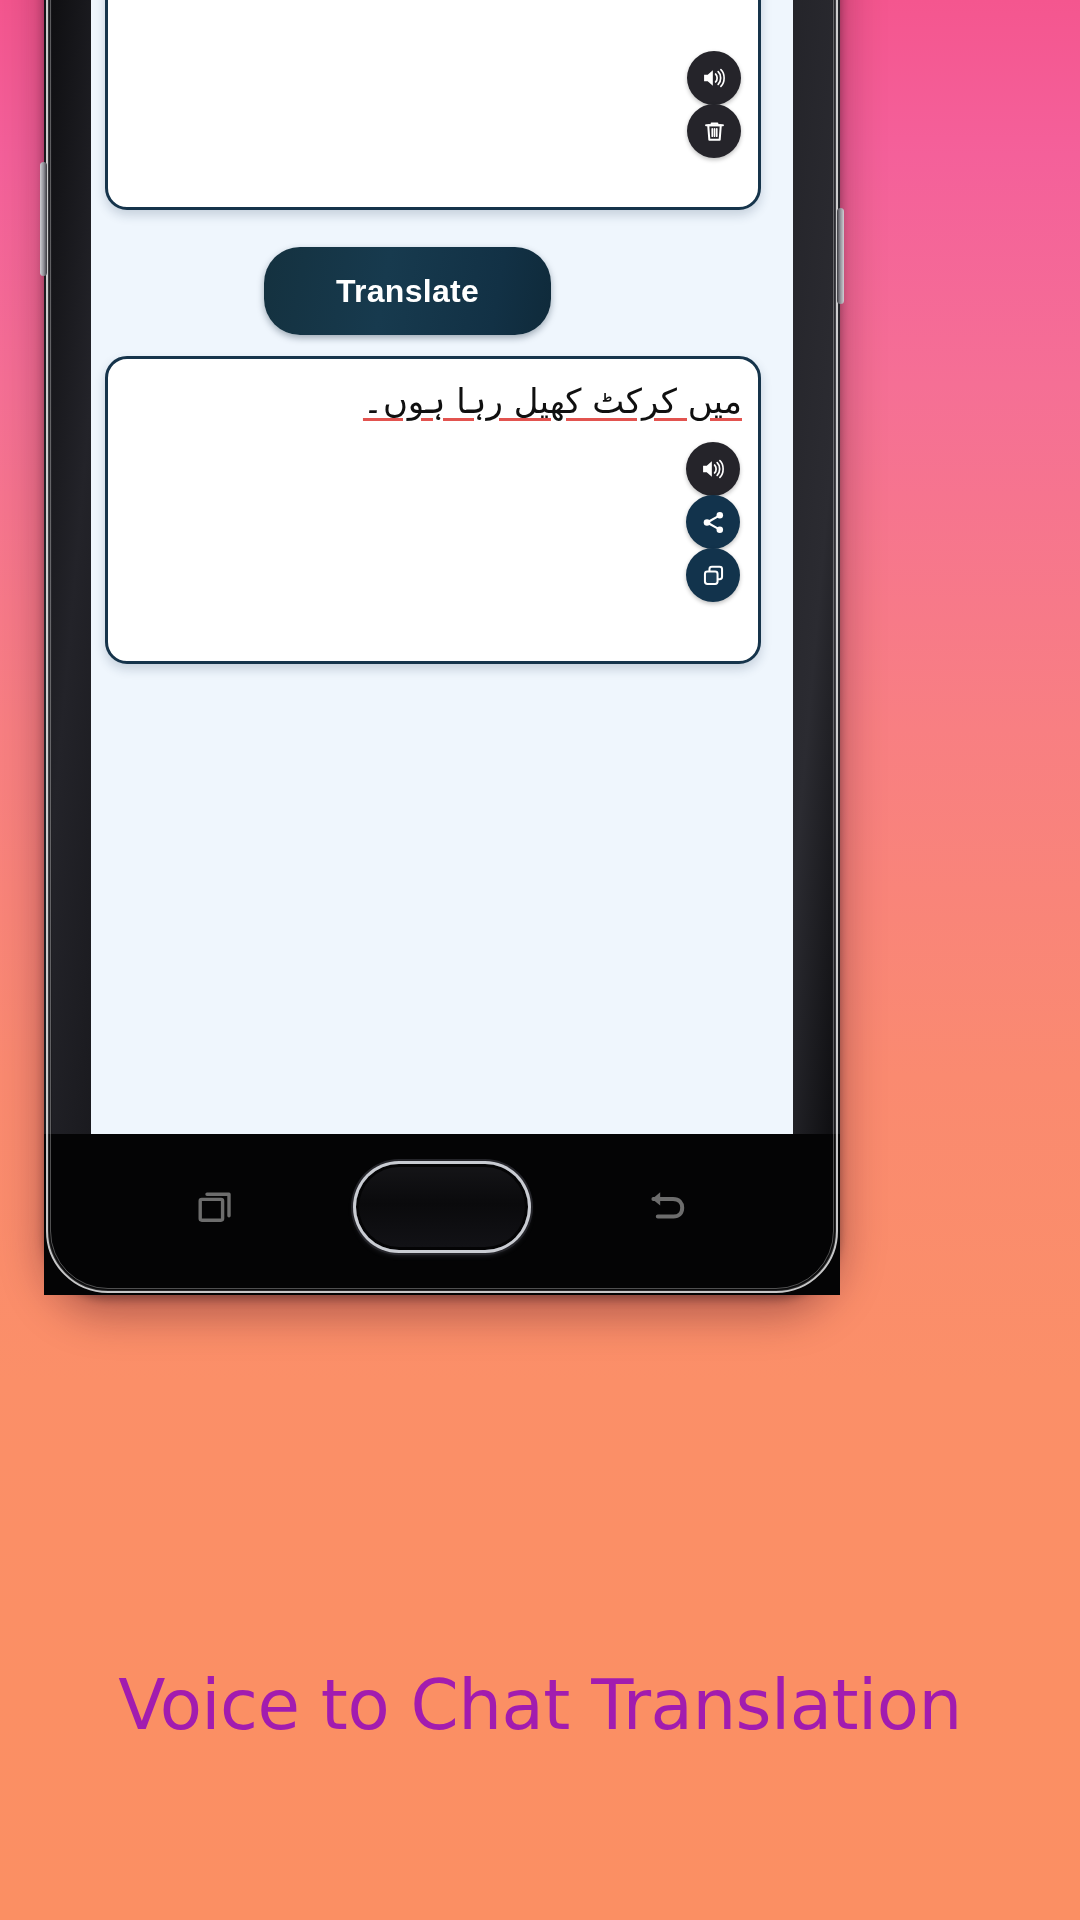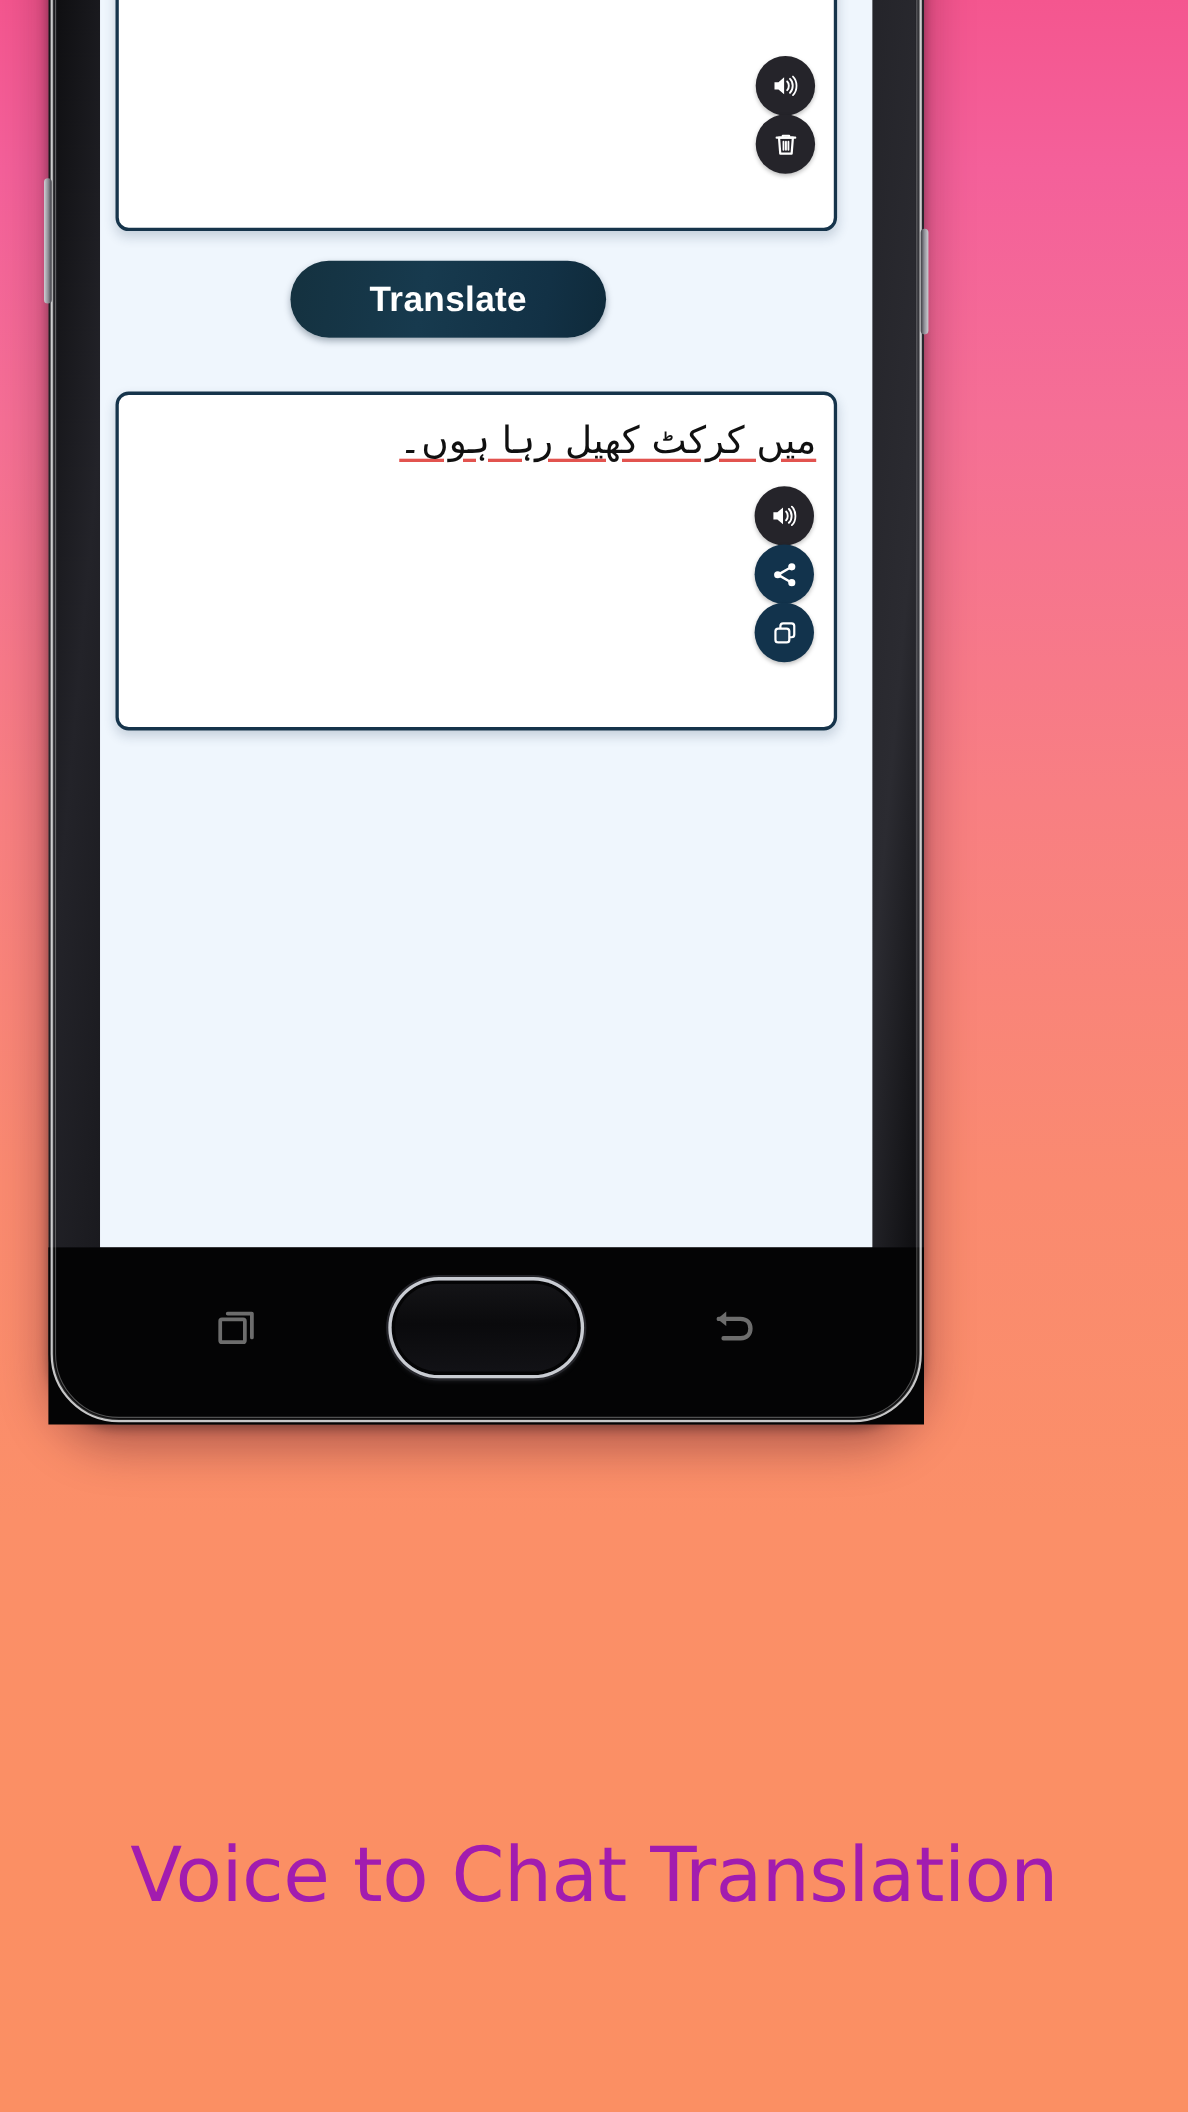--- a/index.html
+++ b/index.html
@@ -105,21 +105,21 @@
     inset: 0;
     background: #eff6fd;
     padding: 0;
   }
 
   
   .text-card {
     position: absolute;
     background: #ffffff;
     border: 3px solid #16344b;
-    border-radius: 12px;
+    border-radius: 22px;
     box-shadow: 0 5px 11px rgba(30,55,85,0.20);
   }
 
   #source-card {
     left: 14px;
     top: 113px;
     width: 656px;
     height: 307px;
   }
   #target-card {
@@ -165,23 +165,23 @@
   #src-delete-btn { right: 17px; top: 198px; }
 
   #tgt-speak-btn  { right: 18px; top: 83px; }
   #tgt-share-btn  { right: 18px; top: 136px; }
   #tgt-copy-btn   { right: 18px; top: 189px; }
 
   
   #translate-button {
     position: absolute;
     left: 173px;
-    top: 447px;
+    top: 457px;
     width: 287px;
-    height: 70px;
+    height: 88px;
     border-radius: 36px;
     background: linear-gradient(100deg, #14313f 0%, #173a4e 42%, #123145 80%, #0f2a3a 100%);
     color: #ffffff;
     font-size: 32px;
     font-weight: bold;
     display: flex;
     align-items: center;
     justify-content: center;
     letter-spacing: 0.3px;
     border: none;

